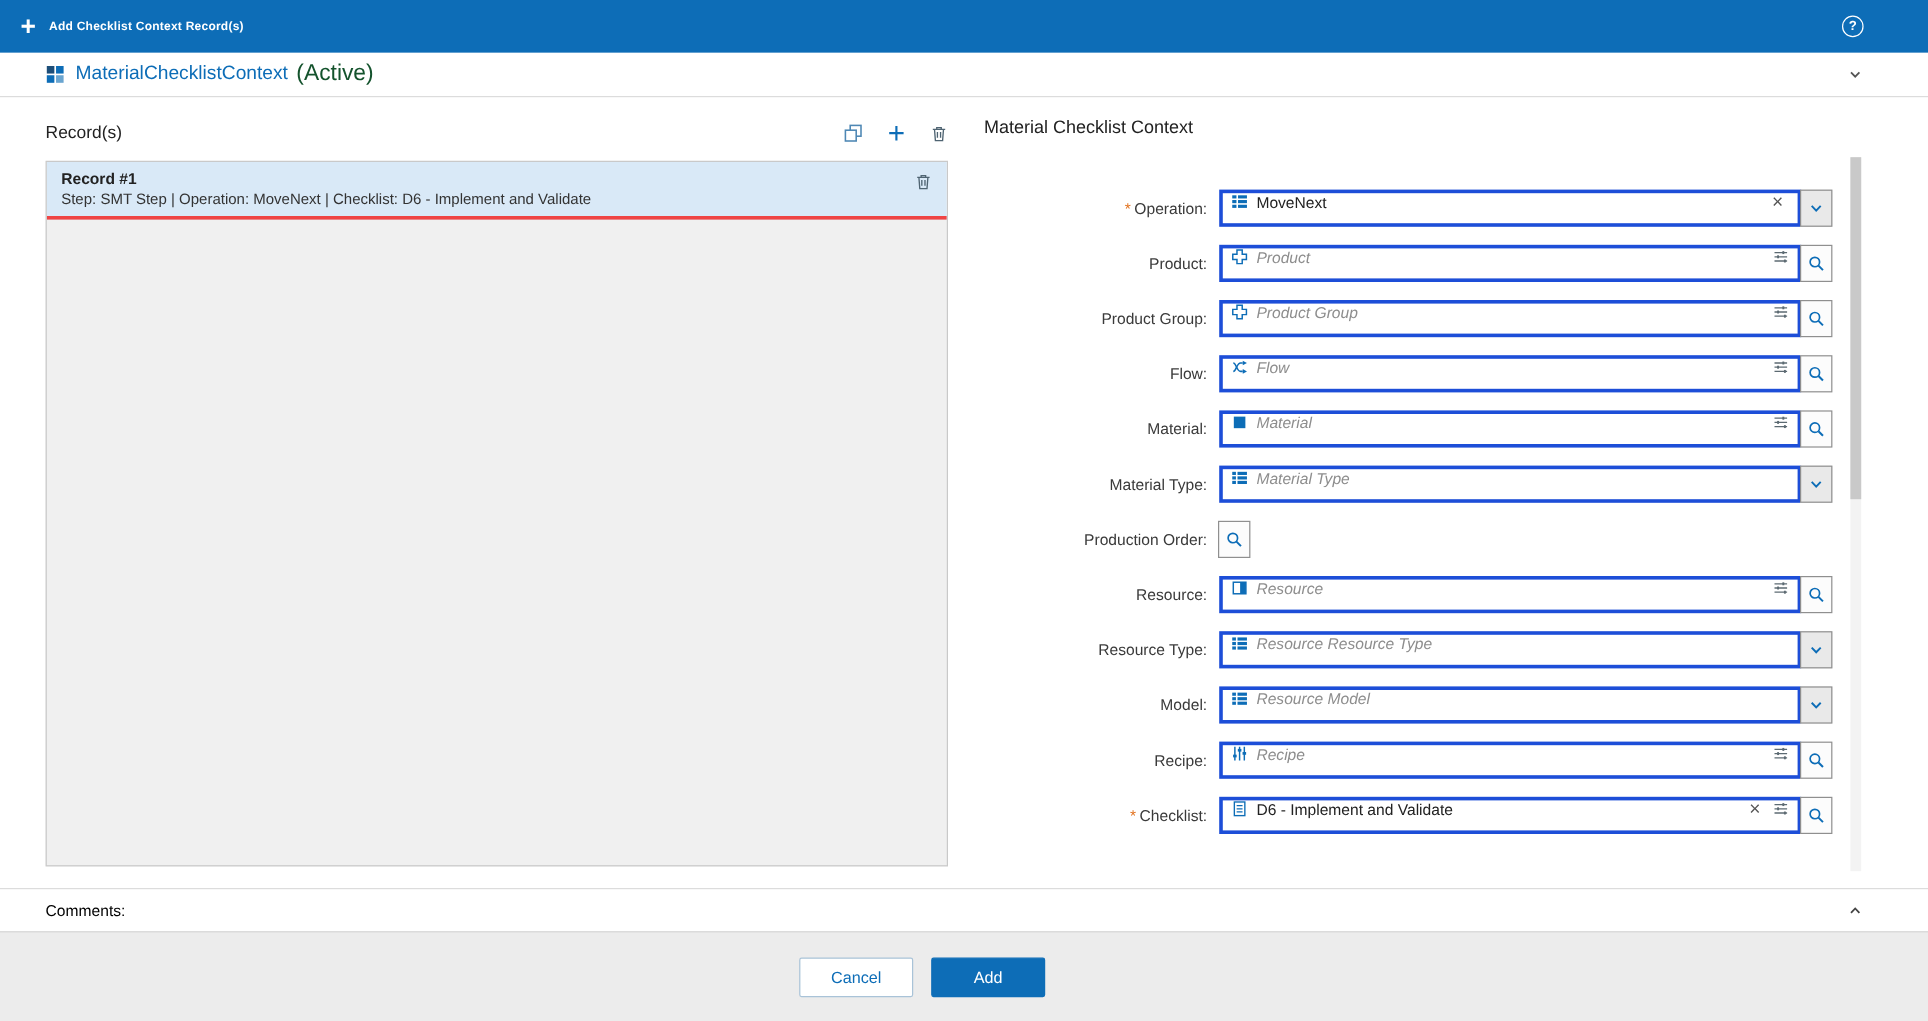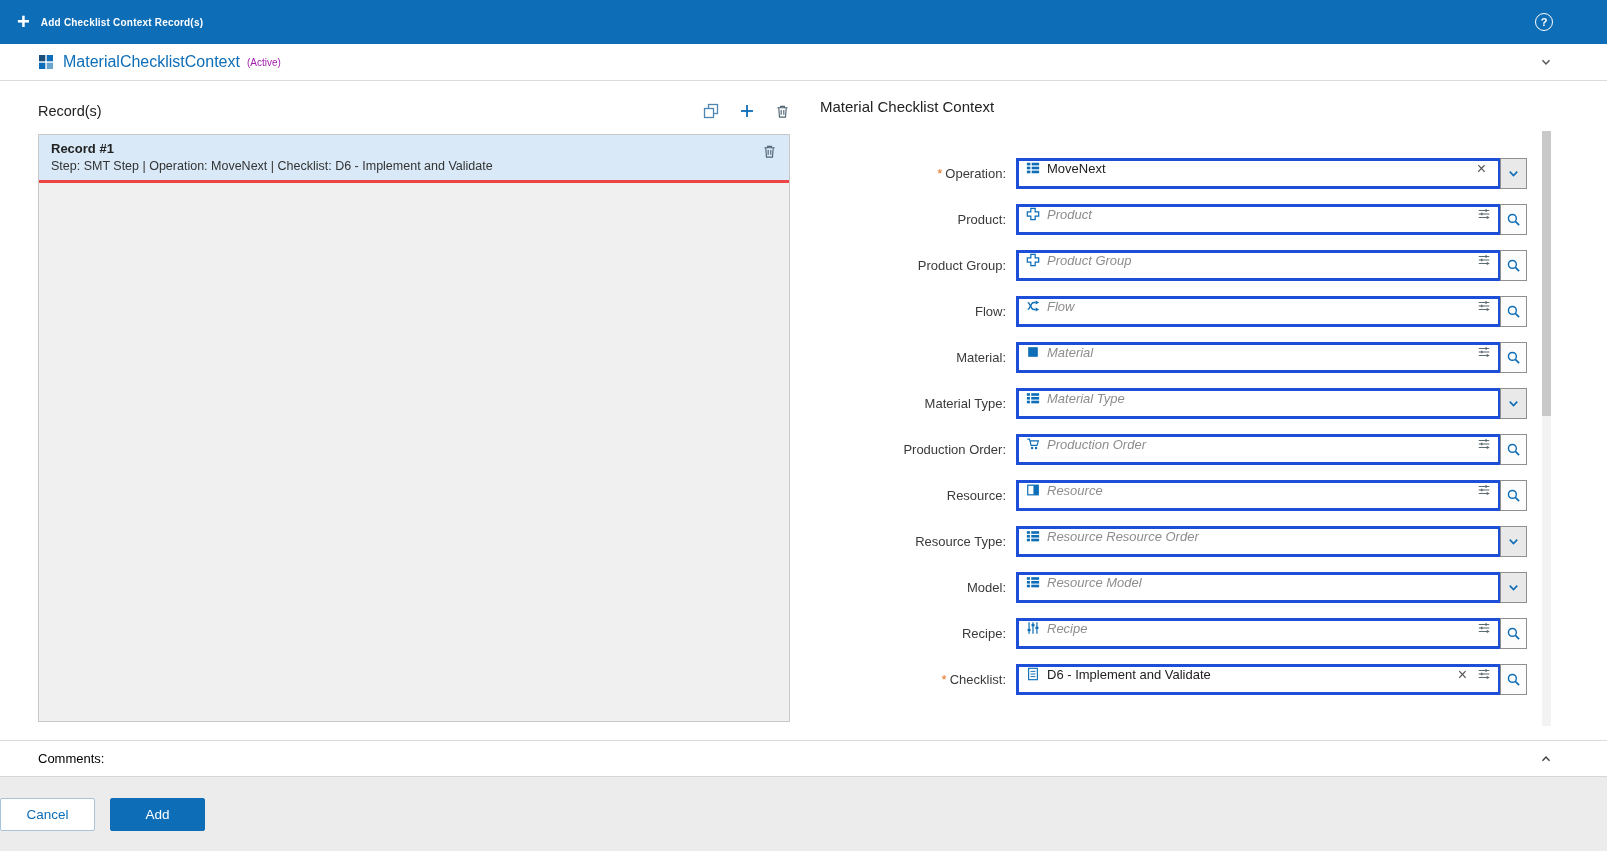--- a/index.html
+++ b/index.html
@@ -6,21 +6,21 @@
   body{margin:0;background:#fff}
   .app{width:1607px;height:851px;font-family:"Liberation Sans",sans-serif;color:#333;background:#fff;position:relative;overflow:hidden}
 
   .topbar{height:44px;background:var(--brand,#0d6db7);display:flex;align-items:center;padding:0 54px 0 17px;color:#fff}
   .hplus{font-size:22px;font-weight:700;margin-right:11px;line-height:1}
   .htitle{font-size:10px;font-weight:600;letter-spacing:.2px}
   .help{margin-left:auto;width:18px;height:18px;border:1.5px solid #fff;border-radius:50%;display:flex;align-items:center;justify-content:center;font-size:11px;font-weight:700;cursor:pointer}
 
   .subbar{height:37px;border-bottom:1px solid #dcdcdc;display:flex;align-items:center;gap:9px;padding:0 54px 0 38px;background:#fff}
   .entity-link{color:var(--brand,#0d6db7);font-size:16px;text-decoration:none;cursor:pointer}
-  .entity-status{font-size:10px;color:#a21caf;margin-left:-2px}
+  .entity-status{font-size:19px;color:#14532d;margin-left:-2px}
   .subchev{margin-left:auto;color:#555;cursor:pointer}
 
   .main{display:flex;height:659px}
   .left{width:800px;padding:17px 10px 0 38px;flex:none}
   .records-head{display:flex;align-items:center;width:752px;height:26px;margin-bottom:10px}
   .records-title{font-size:14.5px;color:#222}
   .ricons{margin-left:auto;display:flex;gap:20px;align-items:center}
   .ricons .icn{cursor:pointer}
   .copyc{color:#4e87b4}
   .plusc{color:var(--brand,#0d6db7)}
@@ -51,21 +51,21 @@
   .i14{width:14px;height:14px}
   .i15{width:15px;height:15px}
   .i16{width:16px;height:16px}
 
   .scrollbar{position:absolute;top:50px;right:56px;width:9px;height:595px;background:#f3f3f3}
   .scroll-thumb{position:absolute;top:0;left:0;width:100%;height:285px;background:#c9c9c9}
 
   .comments{height:36px;border-top:1px solid #dcdcdc;display:flex;align-items:center;padding:0 54px 0 38px;font-size:13px;color:#000000;background:#fff}
   .cchev{margin-left:auto;color:#444;cursor:pointer}
 
-  .footer{height:75px;background:var(--footer-bg,#ececec);border-top:1px solid #d6d6d6;display:flex;align-items:center;justify-content:flex-start;gap:15px;padding-right:70px}
+  .footer{height:75px;background:var(--footer-bg,#ececec);border-top:1px solid #d6d6d6;display:flex;align-items:center;justify-content:center;gap:15px;padding-right:70px}
   .btn{height:33px;min-width:95px;padding:0 22px;font-size:13.5px;border-radius:2px;cursor:pointer;font-family:inherit}
   .btn.cancel{background:#fff;border:1px solid #a9c3d8;color:var(--brand,#0d6db7)}
   .btn.add{background:var(--brand,#0d6db7);border:1px solid var(--brand,#0d6db7);color:#fff}
 </style>
 </head>
 <body>
 
 <div class="app">
 
   <header class="topbar">
@@ -318,44 +318,20 @@
             <button class="side-btn dd" type="button">
               <span class="icn ">
                 <svg viewBox="0 0 16 16">
                   <path d="M4 6 L8 10.2 L12 6" fill="none" stroke="currentColor" stroke-width="1.7"></path>
                 </svg>
               </span>
             </button>
           </div>
           <div class="form-row">
             <div class="form-label"><span>Production Order:</span></div>
-            <div class="field">
-              <span class="icn field-icon">
-                <svg viewBox="0 0 16 16">
-                  <path d="M1.5 2.5 H4 L5.8 9.5 H12.5 L14.2 4.5 H5" fill="none" stroke="currentColor" stroke-width="1.3"></path>
-                  <circle cx="7" cy="12.5" r="1.4" fill="currentColor"></circle>
-                  <circle cx="11.5" cy="12.5" r="1.4" fill="currentColor"></circle>
-                </svg>
-              </span>
-              <span class="field-text ph">Production Order</span>
-              <span class="icn filter">
-                <svg viewBox="0 0 16 16">
-                  <g stroke="currentColor" stroke-width="1.2">
-                    <line x1="2" y1="4" x2="14" y2="4"></line>
-                    <line x1="2" y1="8" x2="14" y2="8"></line>
-                    <line x1="2" y1="12" x2="14" y2="12"></line>
-                  </g>
-                  <g fill="currentColor">
-                    <rect x="9.5" y="2.6" width="1.8" height="2.8"></rect>
-                    <rect x="4.5" y="6.6" width="1.8" height="2.8"></rect>
-                    <rect x="11" y="10.6" width="1.8" height="2.8"></rect>
-                  </g>
-                </svg>
-              </span>
-            </div>
             <button class="side-btn" type="button">
               <span class="icn ">
                 <svg viewBox="0 0 16 16">
                   <circle cx="6.8" cy="6.8" r="4.2" fill="none" stroke="currentColor" stroke-width="1.5"></circle>
                   <line x1="10" y1="10" x2="14" y2="14" stroke="currentColor" stroke-width="1.8"></line>
                 </svg>
               </span>
             </button>
           </div>
           <div class="form-row">
@@ -400,21 +376,21 @@
                   <g fill="currentColor">
                     <rect x="1" y="2.5" width="3.5" height="3"></rect>
                     <rect x="6" y="2.5" width="9" height="3"></rect>
                     <rect x="1" y="6.8" width="3.5" height="3"></rect>
                     <rect x="6" y="6.8" width="9" height="3"></rect>
                     <rect x="1" y="11.1" width="3.5" height="3"></rect>
                     <rect x="6" y="11.1" width="9" height="3"></rect>
                   </g>
                 </svg>
               </span>
-              <span class="field-text ph">Resource Resource Order</span>
+              <span class="field-text ph">Resource Resource Type</span>
             </div>
             <button class="side-btn dd" type="button">
               <span class="icn ">
                 <svg viewBox="0 0 16 16">
                   <path d="M4 6 L8 10.2 L12 6" fill="none" stroke="currentColor" stroke-width="1.7"></path>
                 </svg>
               </span>
             </button>
           </div>
           <div class="form-row">

